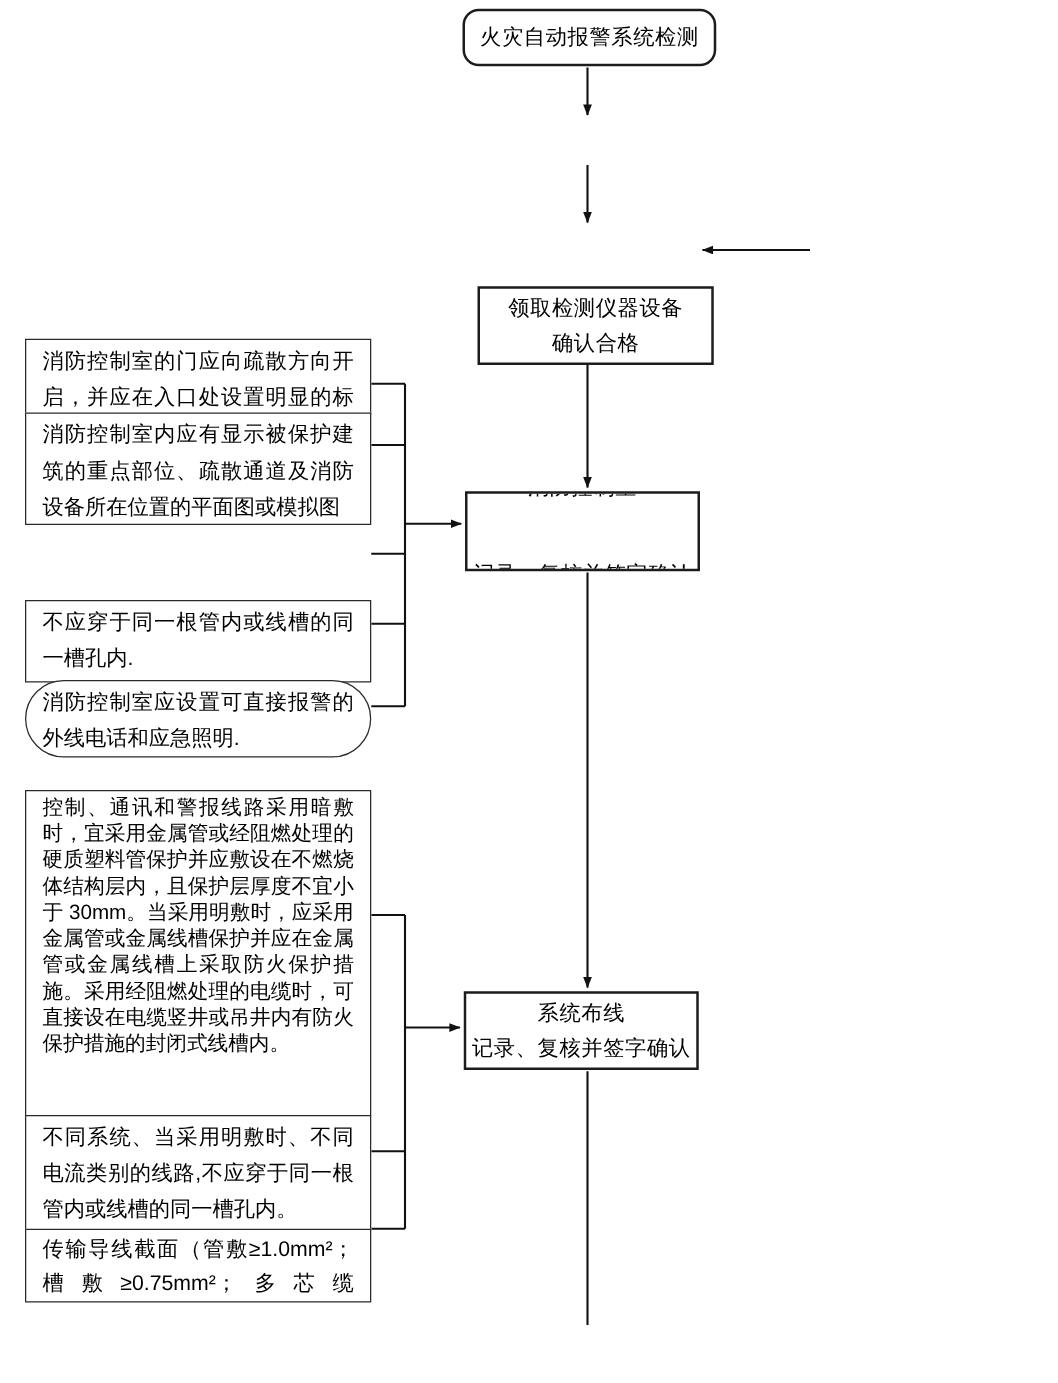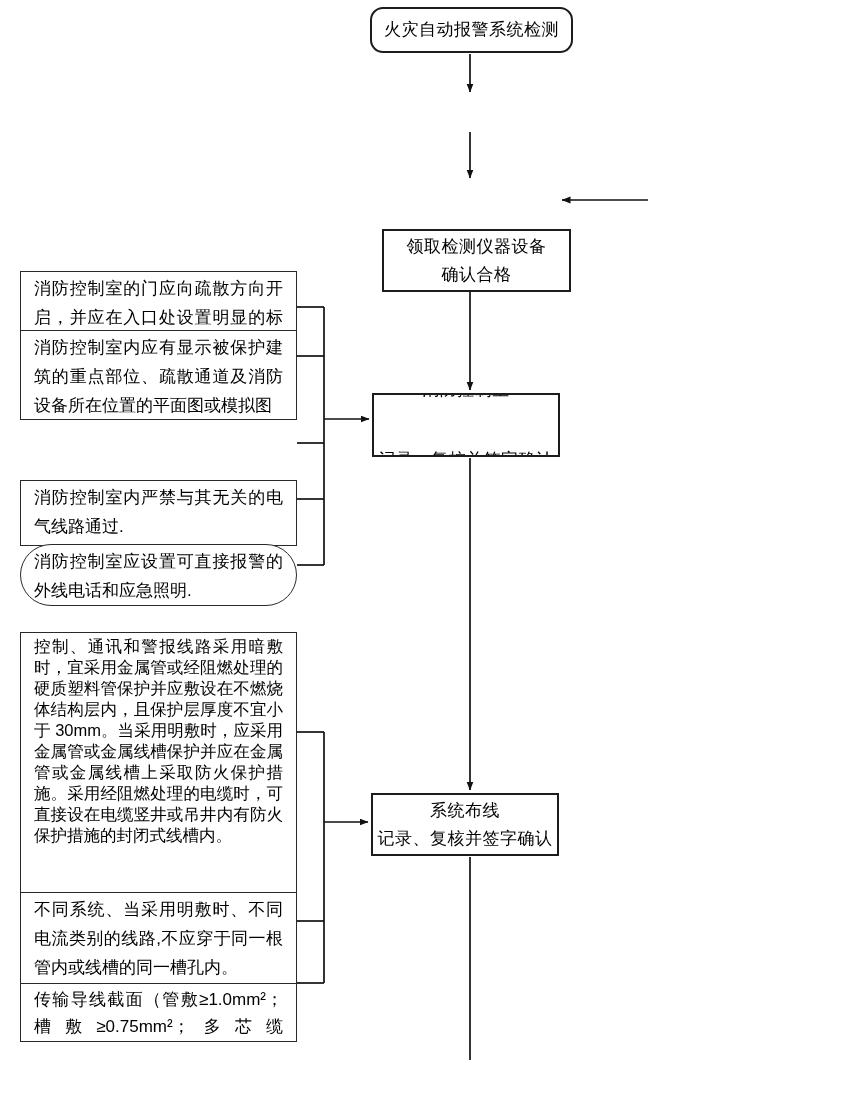--- a/index.html
+++ b/index.html
@@ -82,20 +82,20 @@
   </div>
 
   <div class="node" style="left:371px; top:793px; width:188px; height:63px;justify-content:center;">
     <div>系统布线</div>
     <div>记录、复核并签字确认</div>
   </div>
 
 
   <div class="check" style="left:20px; top:271px;   width:277px; height:60.5px;">消防控制室的门应向疏散方向开启，并应在入口处设置明显的标志</div>
   <div class="check" style="left:20px; top:330px;   width:277px; height:89.5px;">消防控制室内应有显示被保护建筑的重点部位、疏散通道及消防设备所在位置的平面图或模拟图</div>
-  <div class="check" style="left:20px; top:480px;   width:277px; height:65.5px;">消防控制室内严禁与其无关的电气线路通过.</div>
+  <div class="check" style="left:20px; top:480px;   width:277px; height:65.5px;">不应穿于同一根管内或线槽的同一槽孔内.</div>
   <div class="check" style="left:20px; top:544px;   width:277px; height:62px;border-radius:31px;">消防控制室应设置可直接报警的外线电话和应急照明.</div>
 
   <div class="check small-lh" style="left:20px; top:632px;   width:277px; height:261px;">控制、通讯和警报线路采用暗敷时，宜采用金属管或经阻燃处理的硬质塑料管保护并应敷设在不燃烧体结构层内，且保护层厚度不宜小于 30mm。当采用明敷时，应采用金属管或金属线槽保护并应在金属管或金属线槽上采取防火保护措施。采用经阻燃处理的电缆时，可直接设在电缆竖井或吊井内有防火保护措施的封闭式线槽内。</div>
   <div class="check" style="left:20px; top:891.5px; width:277px; height:93px;">不同系统、当采用明敷时、不同电流类别的线路,不应穿于同一根管内或线槽的同一槽孔内。</div>
   <div class="check lh27" style="left:20px; top:983px;   width:277px; height:59px;">传输导线截面（管敷≥1.0mm²；槽敷≥0.75mm²；多芯缆≥0.5mm²）</div>
 
 </div>
 
 </body></html>

